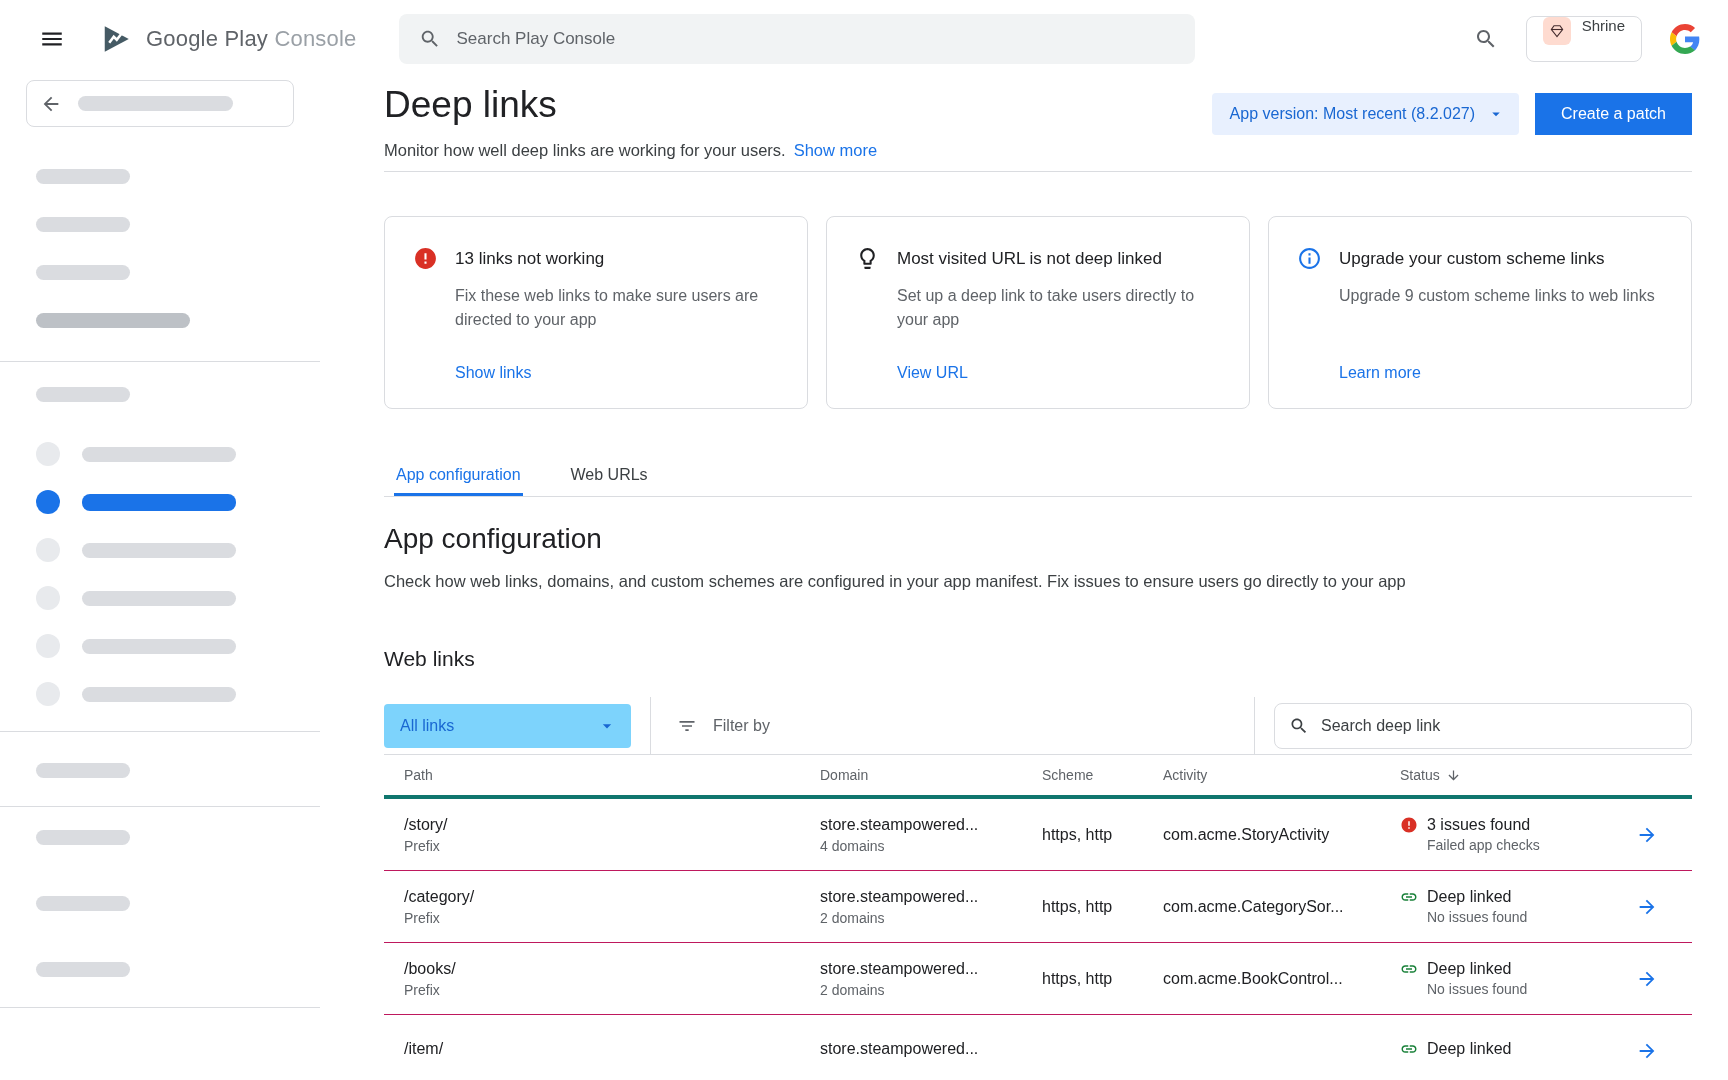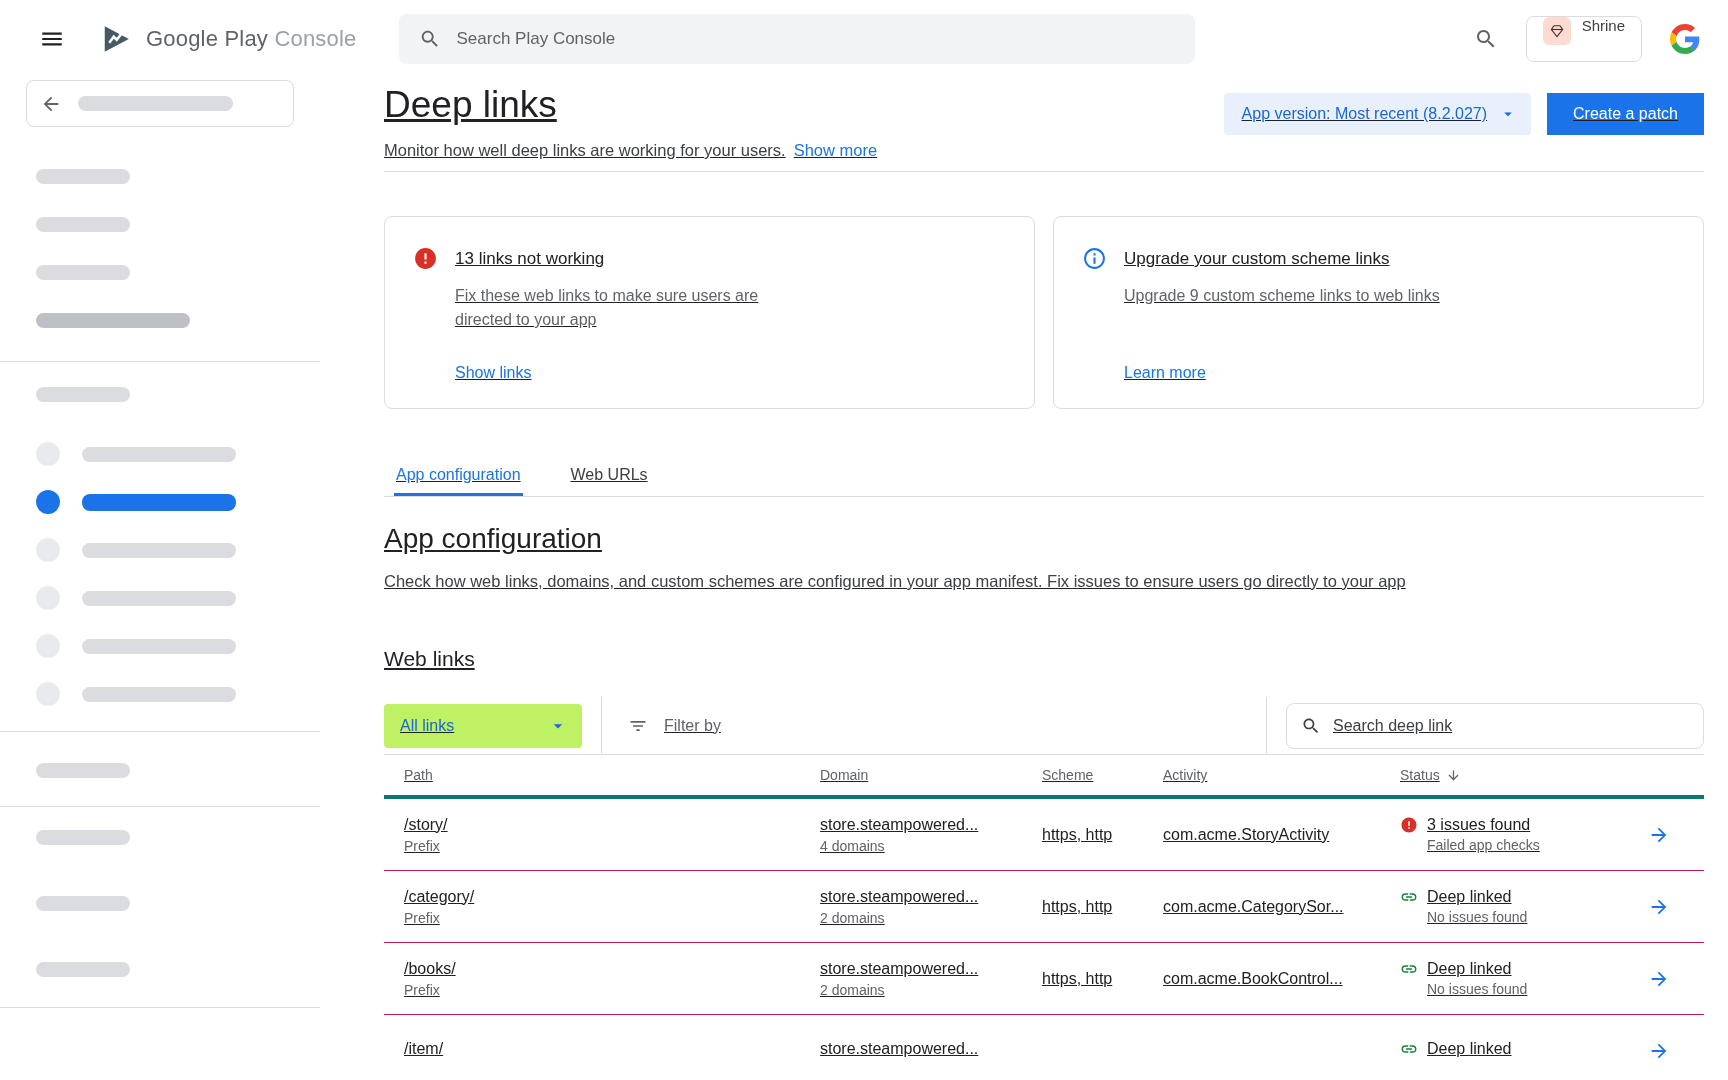--- a/index.html
+++ b/index.html
@@ -35,21 +35,21 @@
   .sk { background:#dadce0; border-radius:8px; height:15px; }
   .sk.dark { background:#bdc1c6; }
   .sk.blue { background:#1a73e8; height:17px; }
   .skc { width:24px; height:24px; border-radius:50%; background:#e8eaed; flex-shrink:0; }
   .skc.blue { background:#1a73e8; }
   .sidebar .divider { border:none; border-top:1px solid #dadce0; }
   .nav-item { display:flex; align-items:center; gap:22px; height:48px; padding-left:36px; }
   .plain-bars { padding-left:36px; }
 
   
-  .main { flex:1; padding:6px 24px 0 64px; min-width:0;text-decoration:underline; }
+  .main { flex:1; padding:6px 36px 0 64px; min-width:0; }
   .head-row { display:flex; justify-content:space-between; align-items:flex-start; }
   .page-title { font-size:37px; font-weight:500; line-height:44px; color:#202124; }
   .subtitle-row { margin-top:12px; font-size:16.5px; color:#3c4043; line-height:23px; }
   .link { color:#1a73e8; font-weight:500; cursor:pointer; text-decoration:none; }
   .subtitle-row .link { margin-left:8px; }
   .head-actions { display:flex; gap:16px; align-items:center; padding-top:10px; }
   .version-chip { height:42px; background:#e8f0fe; border:none; border-radius:4px; cursor:pointer;
     display:flex; align-items:center; gap:12px; padding:0 14px 0 18px;
     color:#1967d2; font-size:16px; font-weight:500; font-family:inherit; white-space:nowrap; }
   .primary-btn { height:42px; background:#1a73e8; color:#fff; border:none; border-radius:0;
@@ -71,21 +71,21 @@
   .tab { padding:8px 2px 12px; margin-right:46px; font-size:16px; font-weight:500; color:#3c4043; cursor:pointer; }
   .tab.active { color:#1a73e8; border-bottom:3px solid #1a73e8; padding-bottom:9px; }
 
   
   .section-title { margin-top:26px; font-size:28px; font-weight:500; color:#202124; }
   .section-desc { margin-top:15px; font-size:16.5px; color:#3c4043; line-height:23px; }
   .weblinks-title { margin-top:54px; font-size:21px; font-weight:500; color:#202124; }
 
   
   .toolbar { margin-top:26px; height:58px; display:flex; align-items:center; border-bottom:1px solid #dadce0; }
-  .links-select { width:198px; height:44px; background:#bef264; border:none; border-radius:4px; cursor:pointer;
+  .links-select { width:247px; height:44px; background:#7dd3fc; border:none; border-radius:4px; cursor:pointer;
     display:flex; align-items:center; justify-content:space-between; padding:0 14px 0 16px;
     color:#1967d2; font-size:16px; font-weight:500; font-family:inherit; }
   .vdiv { width:1px; height:58px; background:#dadce0; }
   .filter { display:flex; align-items:center; gap:16px; margin:0 0 0 26px; color:#5f6368; font-size:16px; cursor:pointer; }
   .tb-spacer { flex:1; }
   .dsearch { margin-left:19px; width:418px; height:46px; border:1px solid #dadce0; border-radius:8px;
     display:flex; align-items:center; gap:12px; padding:0 14px; }
   .dsearch input { flex:1; border:none; outline:none; background:transparent; font-size:16px; font-family:inherit; color:#202124; }
   .dsearch input::placeholder { color:#3c4043; }
 
@@ -249,20 +249,32 @@
             <svg width="25" height="25" viewBox="0 0 24 24" fill="#d93025">
                 <path d="M12 2C6.48 2 2 6.48 2 12s4.48 10 10 10 10-4.48 10-10S17.52 2 12 2zm1 15h-2v-2h2v2zm0-4h-2V7h2v6z"></path>
               </svg>
           </span>
           <span class="card-title">13 links not working</span>
         </div>
         <div class="card-body">Fix these web links to make sure users are directed to your app</div>
         <a class="card-action link">Show links</a>
       </div>
 
+      <div class="card">
+        <div class="card-head">
+          <span class="cicon">
+            <svg width="25" height="25" viewBox="0 0 24 24" fill="#202124">
+                <path d="M9 21c0 .55.45 1 1 1h4c.55 0 1-.45 1-1v-1H9v1zm3-19C8.14 2 5 5.14 5 9c0 2.38 1.19 4.47 3 5.74V17c0 .55.45 1 1 1h6c.55 0 1-.45 1-1v-2.26c1.81-1.27 3-3.36 3-5.74 0-3.86-3.14-7-7-7zm2.85 11.1l-.85.6V16h-4v-2.3l-.85-.6C7.8 12.16 7 10.63 7 9c0-2.76 2.24-5 5-5s5 2.24 5 5c0 1.63-.8 3.16-2.15 4.1z"></path>
+              </svg>
+          </span>
+          <span class="card-title">Most visited URL is not deep linked</span>
+        </div>
+        <div class="card-body">Set up a deep link to take users directly to your app</div>
+        <a class="card-action link">View URL</a>
+      </div>
 
       <div class="card">
         <div class="card-head">
           <span class="cicon">
             <svg width="25" height="25" viewBox="0 0 24 24" fill="#1a73e8">
                 <path d="M11 7h2v2h-2V7zm0 4h2v6h-2v-6zm1-9C6.48 2 2 6.48 2 12s4.48 10 10 10 10-4.48 10-10S17.52 2 12 2zm0 18c-4.41 0-8-3.59-8-8s3.59-8 8-8 8 3.59 8 8-3.59 8-8 8z"></path>
               </svg>
           </span>
           <span class="card-title">Upgrade your custom scheme links</span>
         </div>

